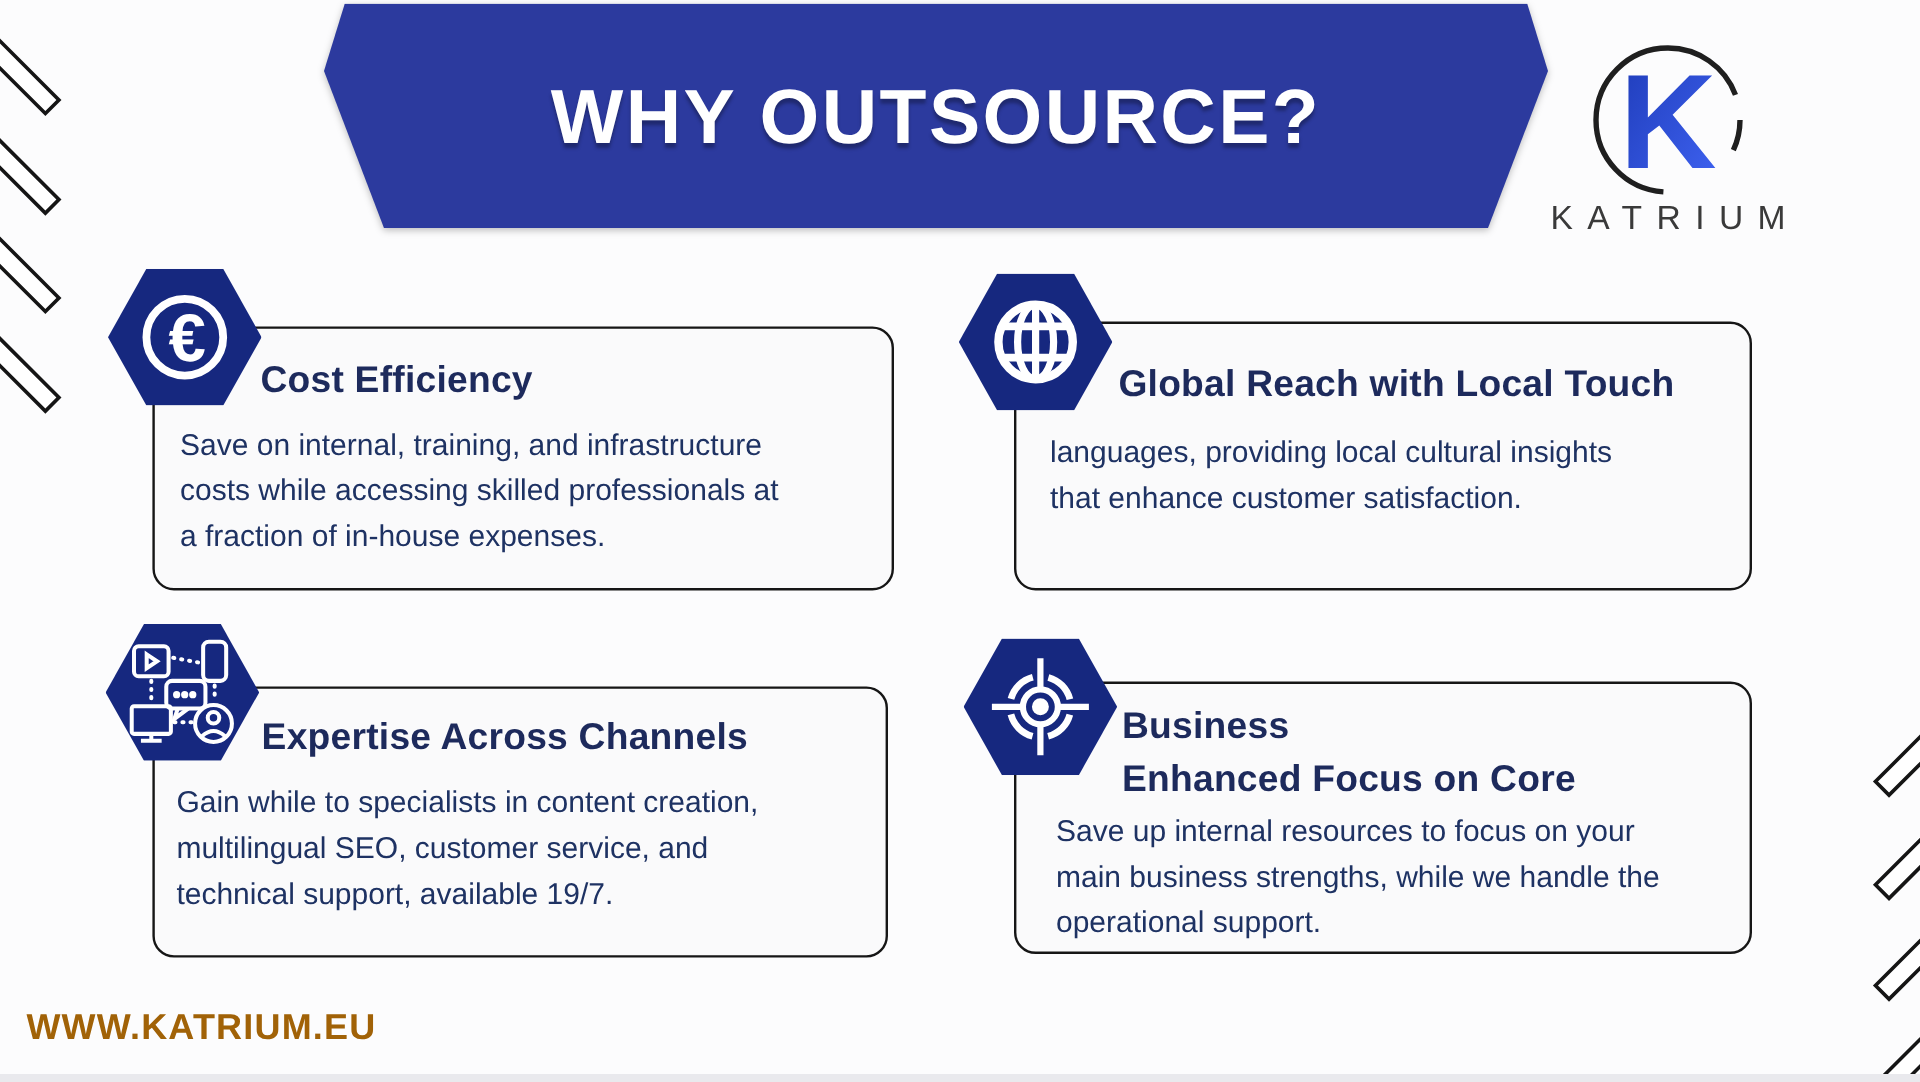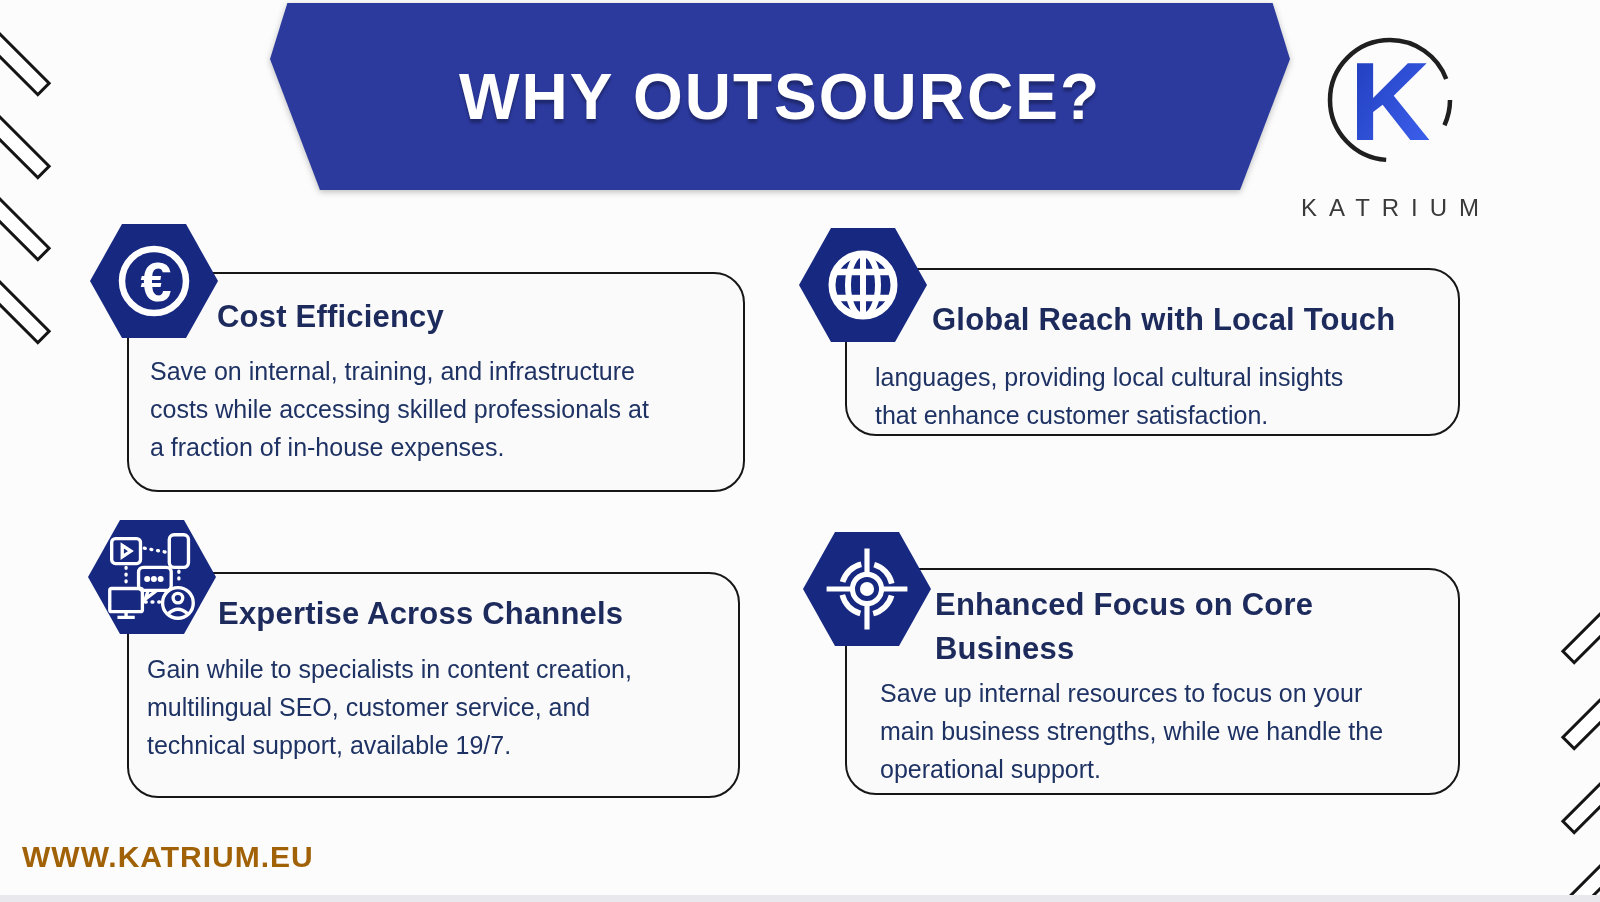--- a/index.html
+++ b/index.html
@@ -17,27 +17,26 @@
   }
   .banner h1{
     margin:0;color:#ffffff;font-size:64px;font-weight:bold;letter-spacing:2px;
     text-shadow:0 4px 3px rgba(0,0,0,.3);
   }
   
   .logo{position:absolute;left:1278px;top:28px;width:224px;height:175px;}
   .logo svg{display:block;}
   .brand{
     position:absolute;left:0;top:138px;width:224px;text-align:center;
-    font-size:24px;letter-spacing:12px;padding-left:12px;box-sizing:border-box;
+    font-size:28px;letter-spacing:12px;padding-left:12px;box-sizing:border-box;
     color:#3a3a3a;
-    margin-top:28px;
   }
   
   .card{
-    position:absolute;background:#fafafb;border:2.5px solid #161616;border-radius:31px;
+    position:absolute;background:#fafafb;border:2.5px solid #161616;border-radius:18px;
     box-sizing:border-box;
   }
   .card-title{
     position:absolute;color:#1d2a5c;font-weight:bold;font-size:31px;letter-spacing:.2px;
     line-height:44px;
   }
   .card-body{
     position:absolute;color:#1e3263;font-size:25px;line-height:38px;
   }
   
@@ -103,21 +102,21 @@
       <div>a fraction of in-house expenses.</div>
     </div>
   </div>
   <div class="hex" style="left:90px;top:224px">
     <svg width="90" height="90" viewBox="0 0 90 90">
       <circle cx="45" cy="45" r="32" fill="none" stroke="#ffffff" stroke-width="6.5"></circle>
       <text x="47" y="65" text-anchor="middle" font-family="Liberation Sans, sans-serif" font-weight="bold" font-size="56" fill="#ffffff">€</text>
     </svg>
   </div>
 
-  <div class="card" style="left:845px;top:268px;width:615px;height:168px">
+  <div class="card" style="left:845px;top:268px;width:615px;height:224px">
     <div class="card-title" style="left:85px;top:28px">Global Reach with Local Touch</div>
     <div class="card-body" style="left:28px;top:88px;width:560px">
       <div>languages, providing local cultural insights</div>
       <div>that enhance customer satisfaction.</div>
     </div>
   </div>
   <div class="hex" style="left:799px;top:228px">
     <svg width="90" height="90" viewBox="0 0 90 90">
       <circle cx="45" cy="45" r="31" fill="none" stroke="#ffffff" stroke-width="7"></circle>
       <ellipse cx="45" cy="45" rx="15" ry="31" fill="none" stroke="#ffffff" stroke-width="6"></ellipse>
@@ -155,22 +154,22 @@
         <line x1="42" y1="20" x2="64" y2="24"></line>
         <line x1="23" y1="40" x2="23" y2="58"></line>
         <line x1="78" y1="44" x2="78" y2="58"></line>
         <line x1="43" y1="76" x2="59" y2="76"></line>
       </g>
     </svg>
   </div>
 
   <div class="card" style="left:845px;top:568px;width:615px;height:227px">
     <div class="card-title" style="left:88px;top:13px">
+      <div>Business</div>
       <div>Enhanced Focus on Core</div>
-      <div>Business</div>
     </div>
     <div class="card-body" style="left:33px;top:104px;width:570px">
       <div>Save up internal resources to focus on your</div>
       <div>main business strengths, while we handle the</div>
       <div>operational support.</div>
     </div>
   </div>
   <div class="hex" style="left:803px;top:532px">
     <svg width="94" height="94" viewBox="0 0 100 100">
       <circle cx="50" cy="50" r="27" fill="none" stroke="#ffffff" stroke-width="6" stroke-dasharray="28.4 14" stroke-dashoffset="35.4"></circle>

